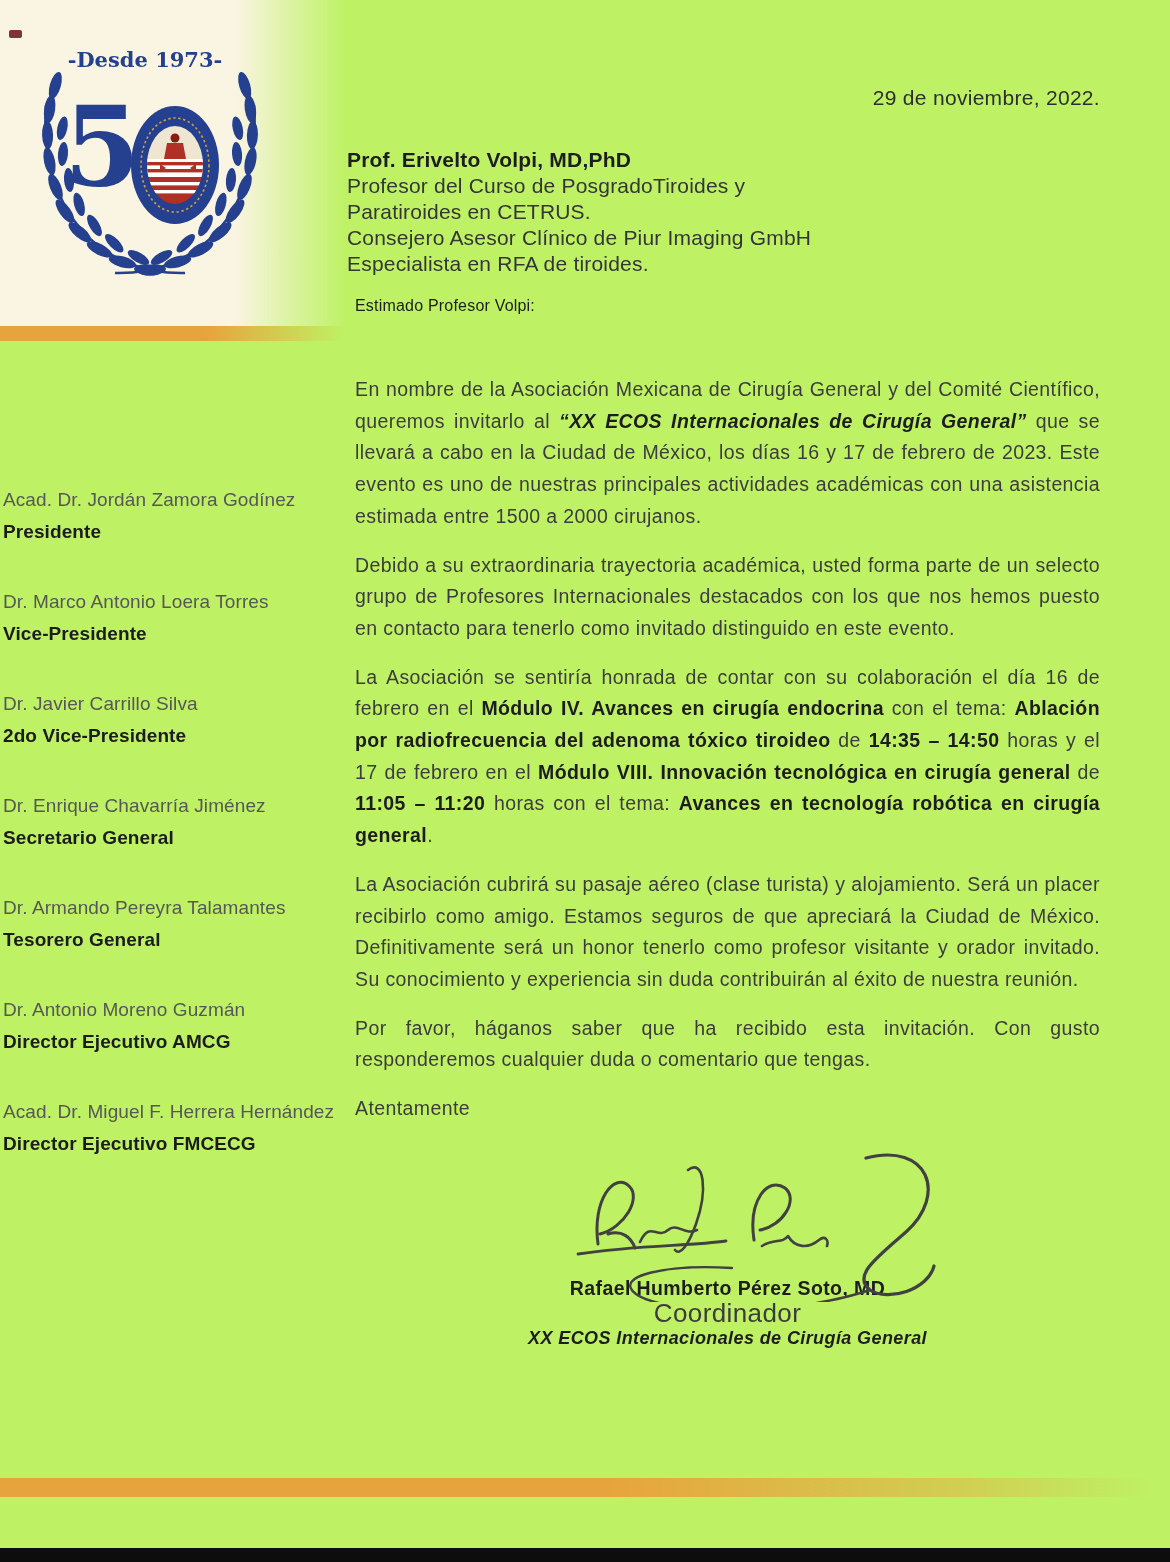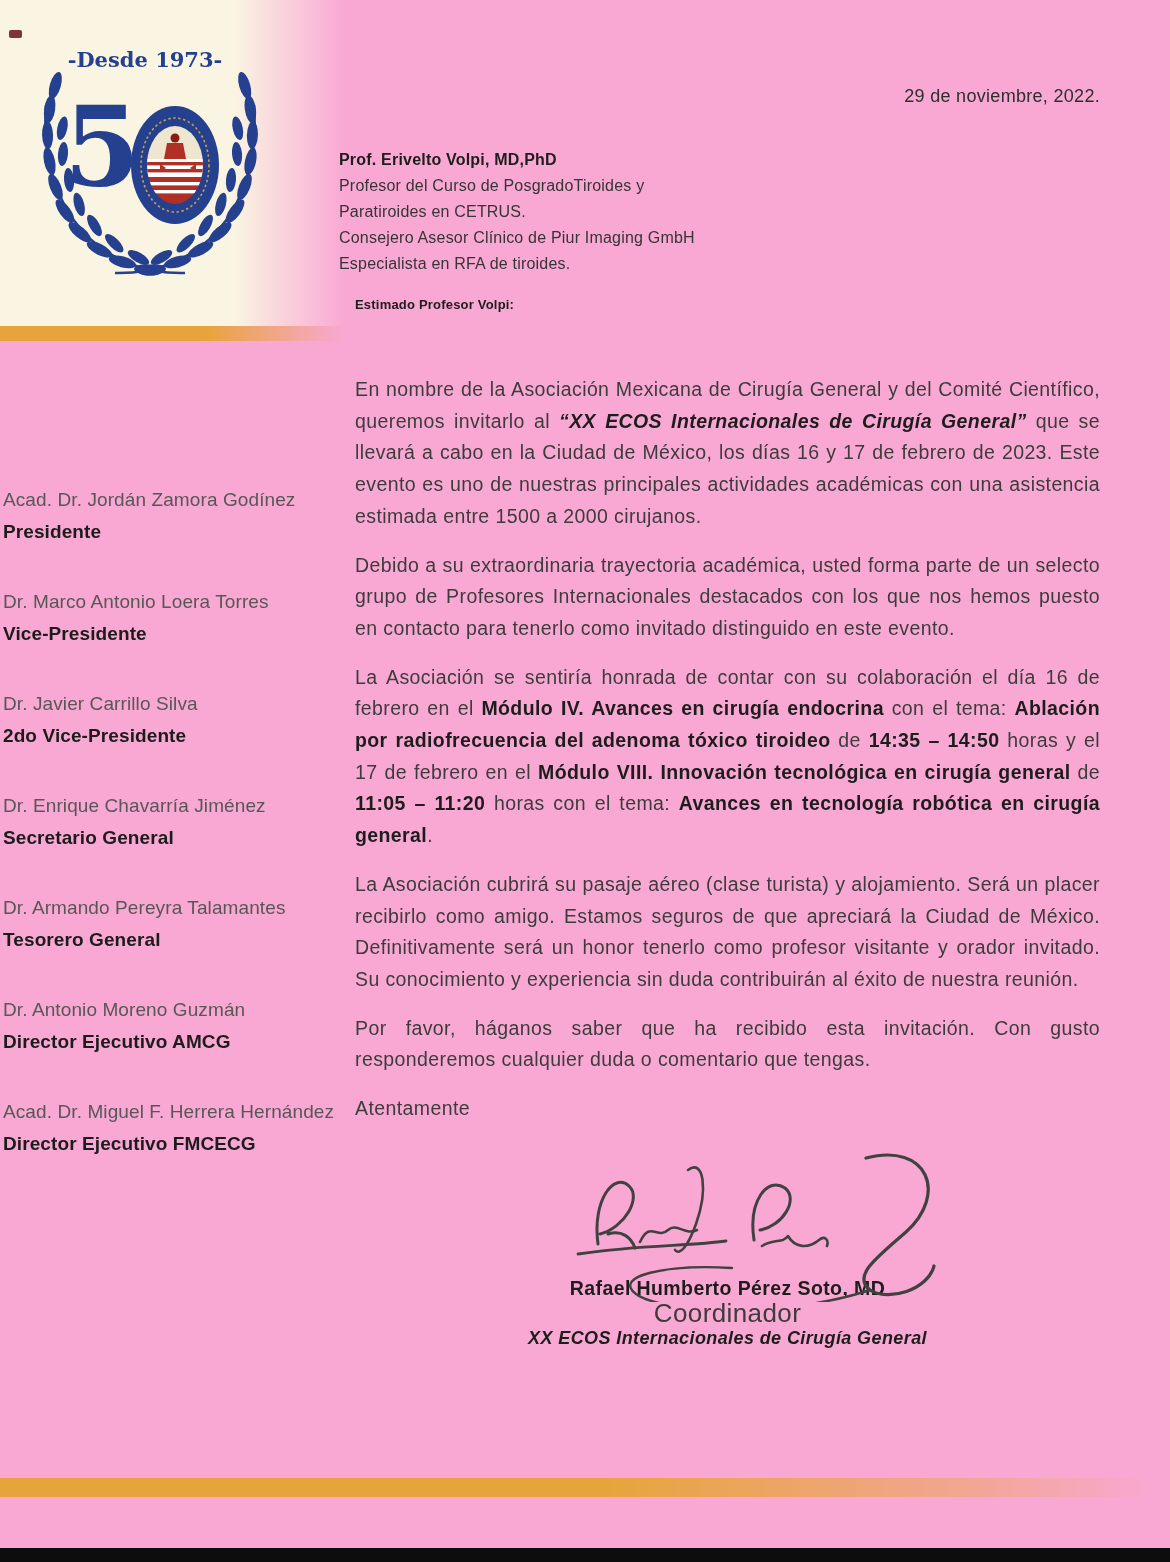--- a/index.html
+++ b/index.html
@@ -1,19 +1,19 @@
 <!DOCTYPE html>
 <html><head>
 <meta charset="utf-8">
 <style>
   html,body{margin:0;padding:0;background:#ffffff;}
   #page{
     position:relative;
     width:1170px;height:1562px;
-    background:#f9a8d4;
+    background:#bef264;
     font-family:"Liberation Sans",sans-serif;
     color:#3c3c3c;
     overflow:hidden;
   }
   
   .cream-block{
     position:absolute;left:0;top:0;width:345px;height:326px;
     background:linear-gradient(to right,#faf4e2 0%,#faf4e2 68%,rgba(250,244,226,0) 100%);
   }
   .gold-bar-top{
@@ -21,31 +21,31 @@
     background:linear-gradient(to right,#e8a43c 0%,#e8a43c 60%,rgba(232,164,60,0) 100%);
   }
   .artifact-dot{
     position:absolute;left:9px;top:30px;width:13px;height:8px;
     background:#6b1016;border-radius:2px;opacity:.85;
   }
   .logo-box{position:absolute;left:10px;top:35px;width:300px;height:270px;}
   
   .date{
     position:absolute;top:86px;right:70px;
-    font-size:18px;color:#2e2e2e;letter-spacing:.3px;
+    font-size:21px;color:#2e2e2e;letter-spacing:.3px;
   }
   
   .recipient{
-    position:absolute;left:339px;top:147px;width:560px;
-    font-size:16px;line-height:26px;color:#353535;letter-spacing:.2px;
+    position:absolute;left:347px;top:147px;width:560px;
+    font-size:21px;line-height:26px;color:#353535;letter-spacing:.2px;
   }
   .recipient .r-name{font-weight:bold;color:#1d1d1d;}
   .salutation{
     position:absolute;left:355px;top:297px;
-    font-size:13px;font-weight:bold;color:#1d1d1d;letter-spacing:.2px;
+    font-size:16px;font-weight:normal;color:#1d1d1d;letter-spacing:.2px;
   }
   
   .board{
     position:absolute;left:3px;top:484px;width:352px;
     font-size:19px;line-height:32px;letter-spacing:.1px;
   }
   .board .entry{margin:0 0 38px 0;}
   .board .b-name{color:#575757;}
   .board .b-role{color:#1c1c1c;font-weight:bold;}
   

